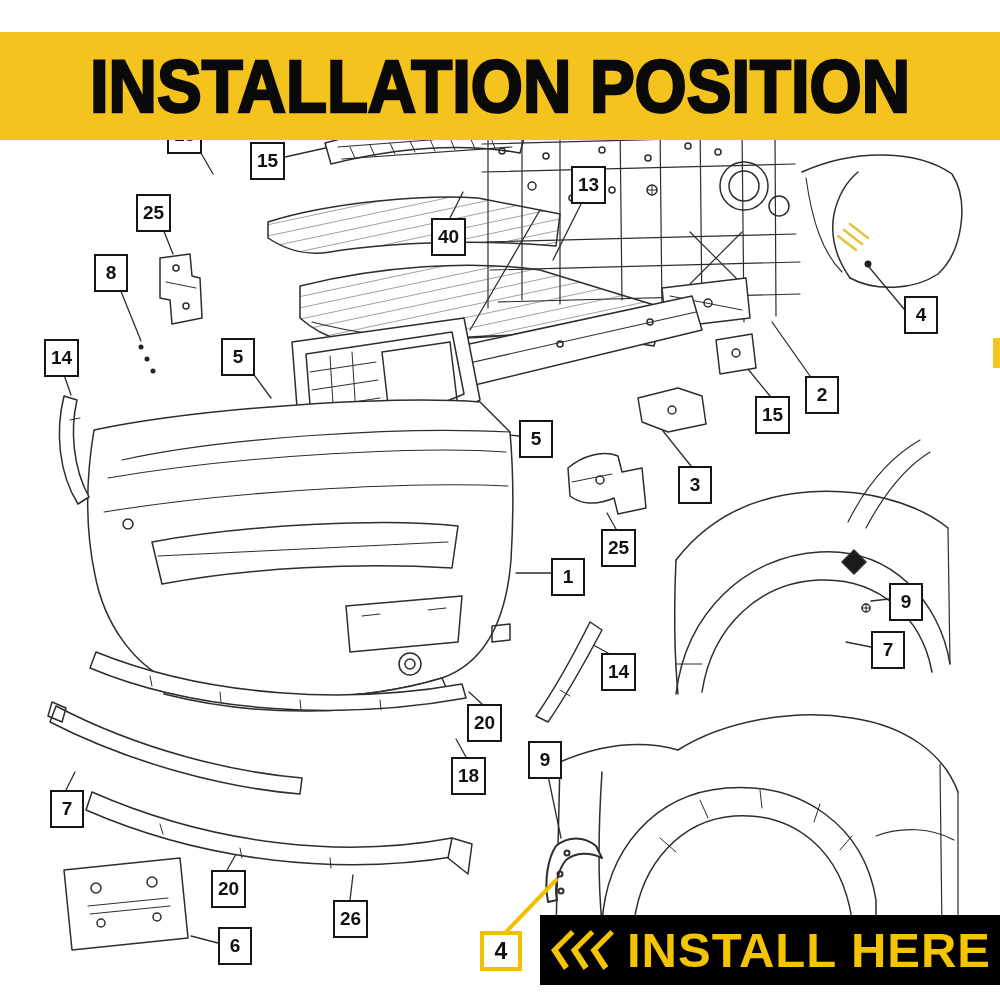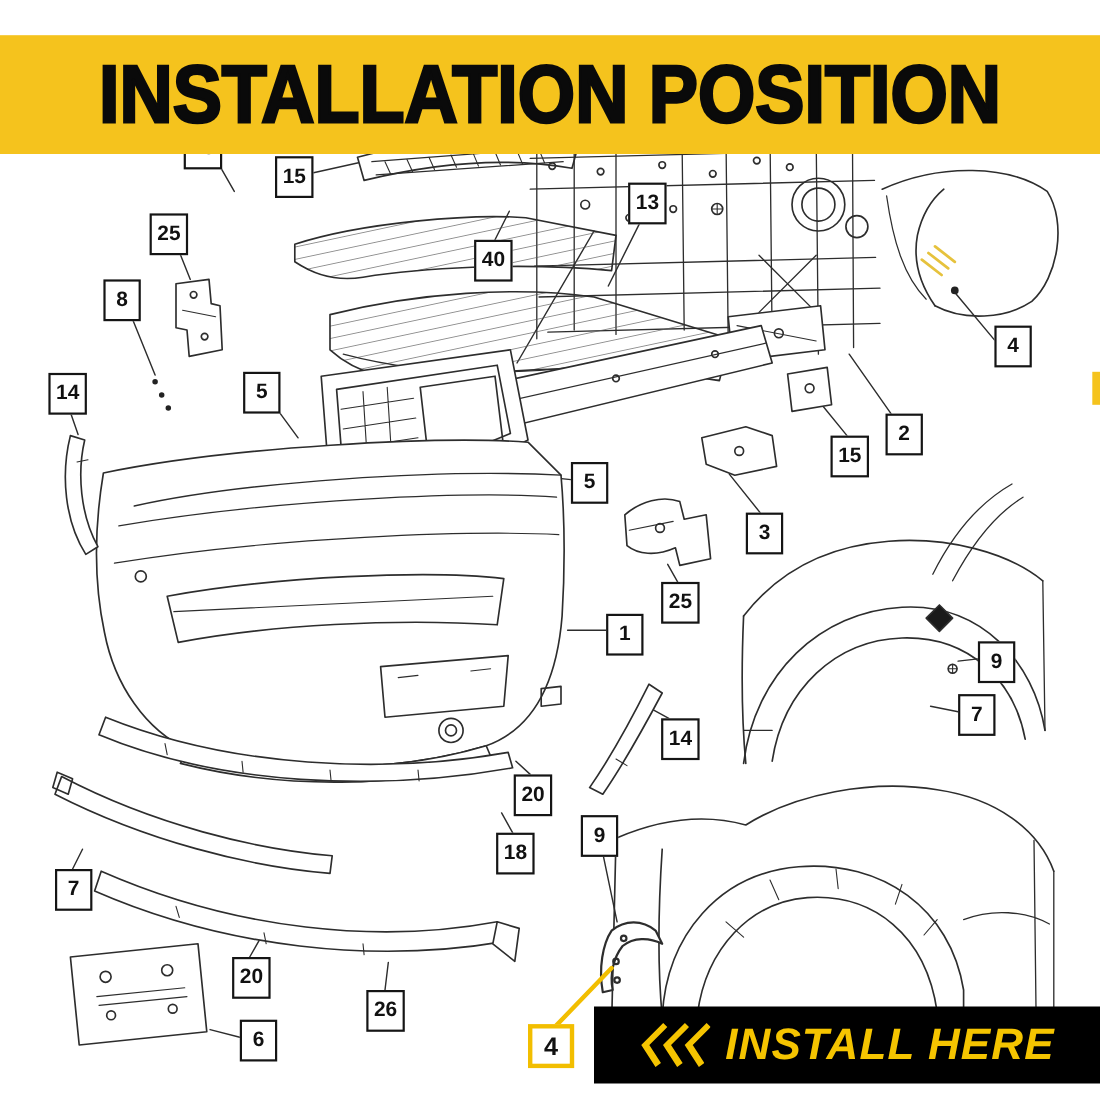--- a/index.html
+++ b/index.html
@@ -31,21 +31,21 @@
   .callout.highlight {
     min-width:42px; height:40px; border:4px solid #F2BE00; font-size:23px; z-index:7;
   }
 
   .install-banner {
     position:absolute; top:915px; left:540px; width:460px; height:70px;
     background:#000000; display:flex; align-items:center; justify-content:center;
     gap:16px; z-index:6;
   }
   .install-banner .label {
-    color:#F5C400; font-size:40px; font-weight:700; font-style:italic;
+    color:#F5C400; font-size:49px; font-weight:700; 
     letter-spacing:1px; white-space:nowrap;
   }
   .chevrons { width:62px; height:40px; transform:skewX(-10deg); }
 
   .edge-tab {
     position:absolute; right:0; top:338px; width:7px; height:30px;
     background:#F5C31D; z-index:3;
   }
 </style>
 </head>

